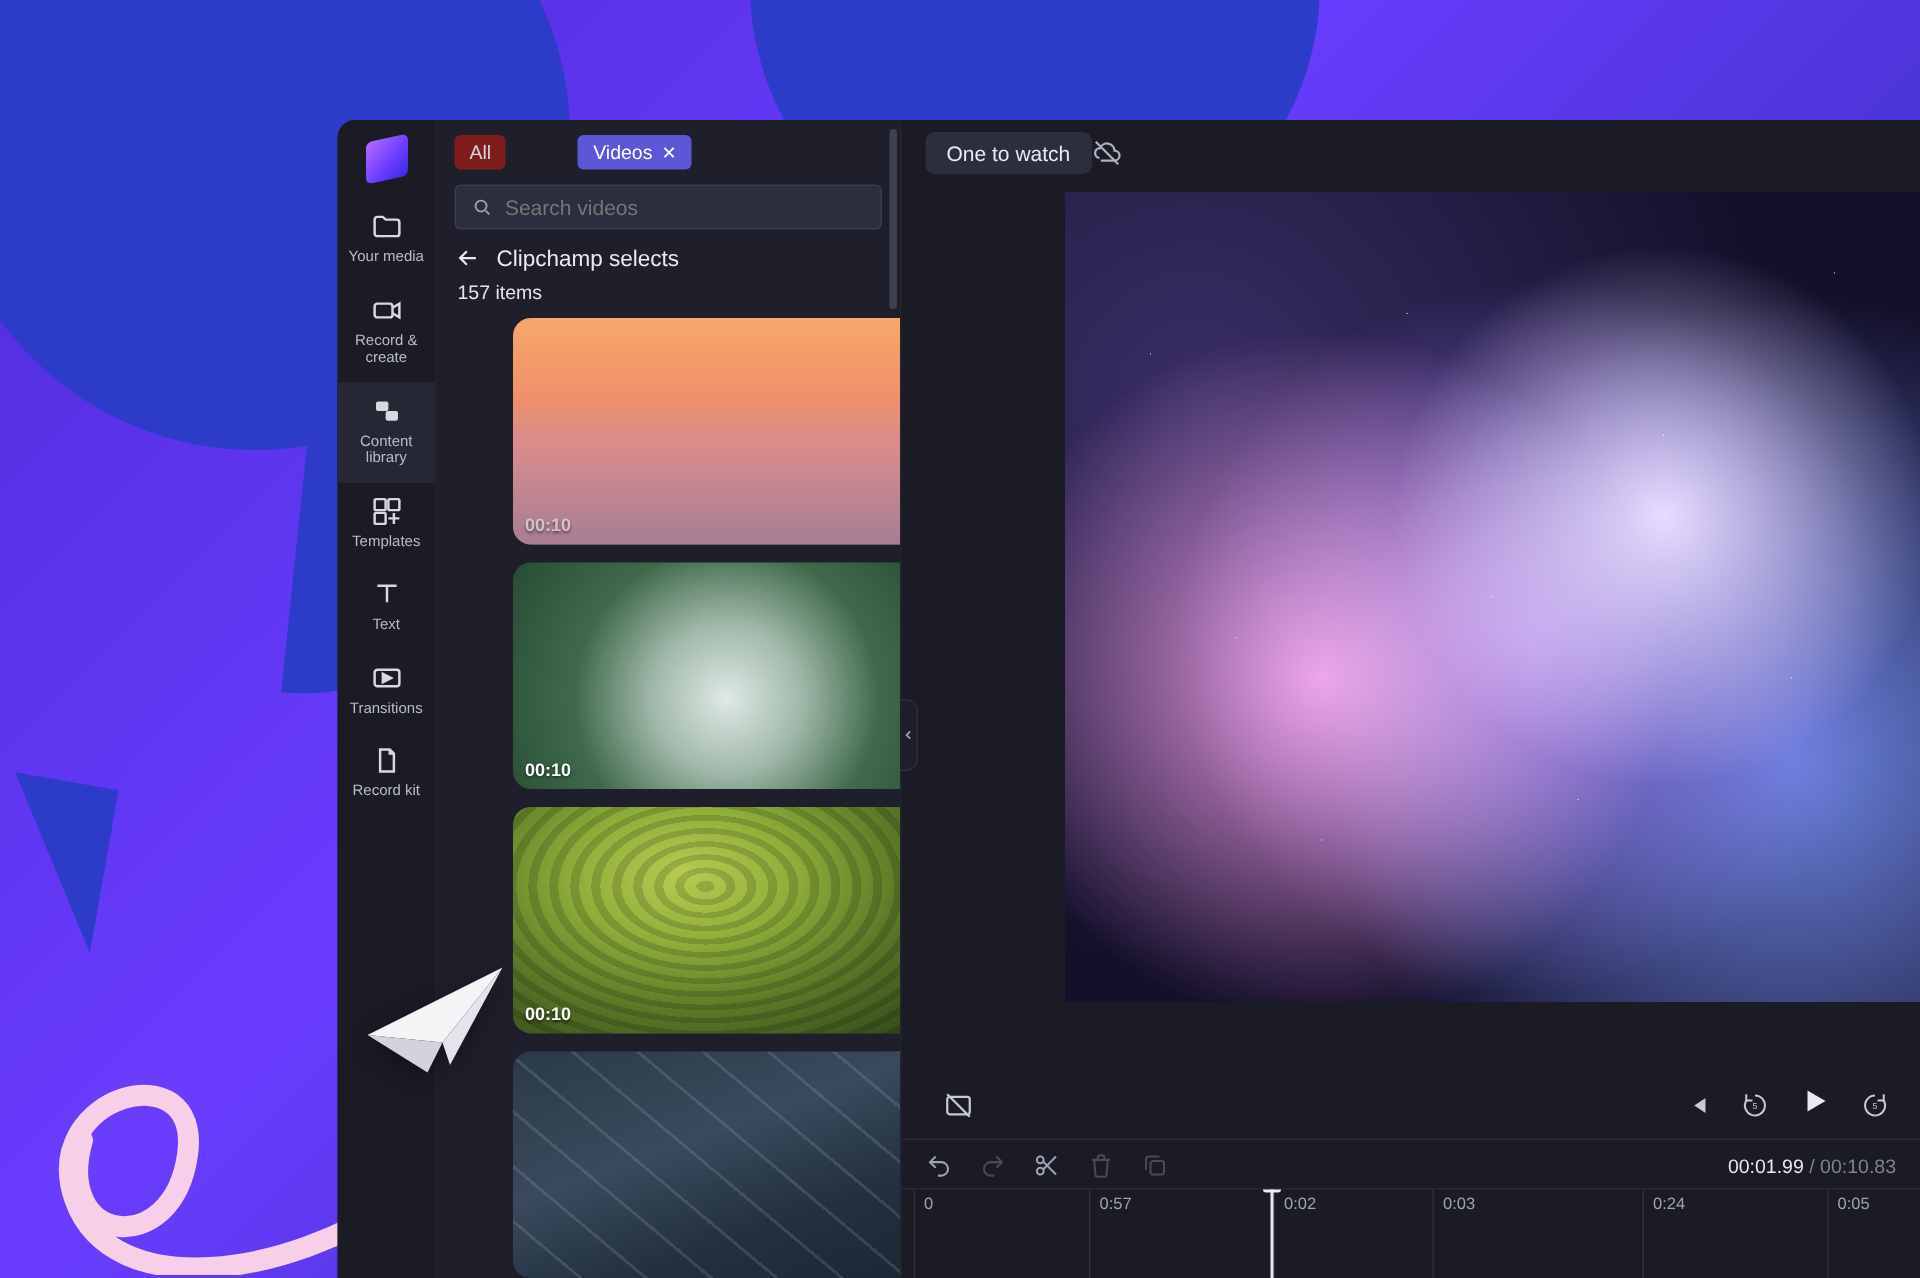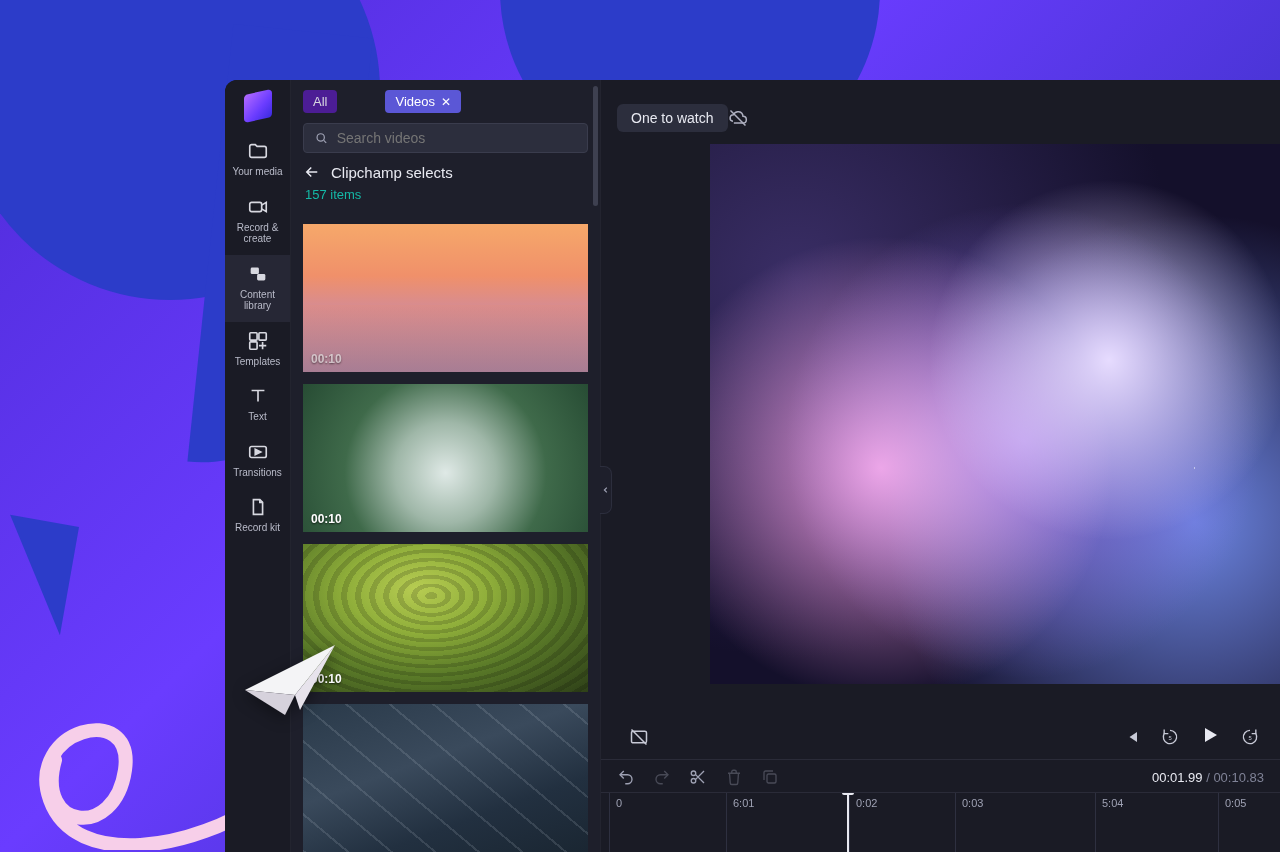--- a/index.html
+++ b/index.html
@@ -65,21 +65,21 @@
     position: relative;
     border-right: 1px solid #23242f;
   }
   .panel-scroll {
     position:absolute; top:6px; right:2px; width:5px; height:120px;
     background:#3e4050; border-radius:3px;
   }
   .chips { display:flex; gap:6px; padding:10px 12px 6px; }
   .chip {
     padding:4px 10px; border-radius:4px; font-size:13px;
-    background:#4c1d95; color:#d7d8e0; cursor:pointer;
+    background:#7f1d1d; color:#d7d8e0; cursor:pointer;
     display:inline-flex; align-items:center; gap:6px;
   }
   .chip.active { background:#5b57d6; color:#fff;margin-left:42px; }
   .chip .x { font-size:12px; }
 
   .searchbox {
     margin: 4px 12px 8px;
     background:#2c2e3d;
     border:1px solid #3a3c4d;
     border-radius:4px;
@@ -94,29 +94,30 @@
   }
 
   .breadcrumb {
     display:flex; align-items:center; gap:10px;
     padding: 2px 12px 6px;
     font-size:15px; font-weight:400; color:#e8e9f1;
     cursor:pointer;
   }
   .breadcrumb svg { width:18px; height:18px; }
 
-  .count { padding: 0 14px 22px; font-size:13px; color:#14b8a6; }
+  .count { padding: 0 14px 10px; font-size:13px; color:#e5e5e5; }
 
   .thumbs { flex:1; overflow:hidden; padding: 0 12px; display:flex; flex-direction:column; gap:12px; }
   .thumb {
     position:relative;
     width:100%; height:156px;
-    border-radius:0;
+    border-radius:12px;
     overflow:hidden;
     cursor:pointer;
+    margin-left:39px;
   }
   .thumb.sunset { background: linear-gradient(to bottom, #f6a86a 0%, #f0906a 35%, #d88c8f 55%, #c79bb3 100%); }
   .thumb.sunset::after{ content:""; position:absolute; inset:55% 0 0 0; background:linear-gradient(to bottom, rgba(230,140,120,.2), rgba(120,80,100,.4)); }
   .thumb.waterfall { background: radial-gradient(circle at 50% 60%, #dfe9e6 0%, #9fb7a8 30%, #3f6a4a 60%, #274c34 100%); }
   .thumb.terraces  { background: radial-gradient(ellipse at 40% 30%, #b7cc52 0%, #8fae3a 30%, #5a7a28 60%, #2e4018 100%); }
   .thumb.terraces::before{content:"";position:absolute;inset:0;background:repeating-radial-gradient(ellipse at 45% 35%, rgba(0,0,0,.15) 0 6px, transparent 6px 14px);}
   .thumb.highway   { background: linear-gradient(160deg, #2a3a4a 0%, #3a4a5c 40%, #223040 70%, #1a2632 100%); }
   .thumb.highway::before{content:"";position:absolute;inset:0;background:repeating-linear-gradient(40deg, rgba(200,210,220,.15) 0 2px, transparent 2px 28px);}
   .dur {
     position:absolute; left:8px; bottom:6px;
@@ -132,21 +133,21 @@
     border-radius:0 8px 8px 0;
     display:flex; align-items:center; justify-content:center;
     cursor:pointer; color:#9ea1b3;
   }
   .collapse-handle svg{width:8px;height:8px;}
 
   
   .main { flex:1; display:flex; flex-direction:column; background:#1a1b25; }
   .topbar {
     display:flex; align-items:center; 
-    padding:24px 16px 8px;
+    padding:8px 16px 8px;
   }
   .pill {
     background:#2c2e3d; color:#e8e9f1;
     padding:6px 14px; border-radius:6px;
     font-size:14px; cursor:pointer;
   }
   .topbar .ic { width:20px; height:20px; color:#aeb0c0; cursor:pointer; }
 
   .preview-area { flex:1; display:flex; align-items:flex-start; justify-content:center; padding:4px 0 0 0; }
   .preview {
@@ -424,22 +425,22 @@
           <path d="M4 16V6a2 2 0 0 1 2-2h10"></path>
         </svg>
       <div class="tlspacer"></div>
       <span class="timecode">
         <span class="cur">00:01.99</span><span class="tot"> / </span><span class="tot">00:10.83</span>
       </span>
     </div>
 
     <div class="ruler">
       <div class="tick" style="left:8px"><span>0</span></div>
-      <div class="tick" style="left:125px"><span>6:01</span></div>
+      <div class="tick" style="left:125px"><span>0:57</span></div>
       <div class="tick" style="left:248px"><span>0:02</span></div>
       <div class="tick" style="left:354px"><span>0:03</span></div>
-      <div class="tick" style="left:494px"><span>5:04</span></div>
+      <div class="tick" style="left:494px"><span>0:24</span></div>
       <div class="tick" style="left:617px"><span>0:05</span></div>
       <div class="playhead" style="left:246px"></div>
     </div>
 
   </div>
 </div>
 
 </body></html>

